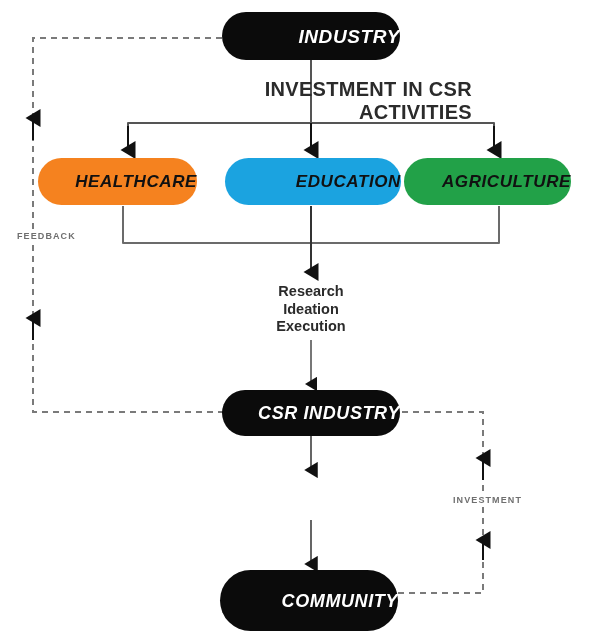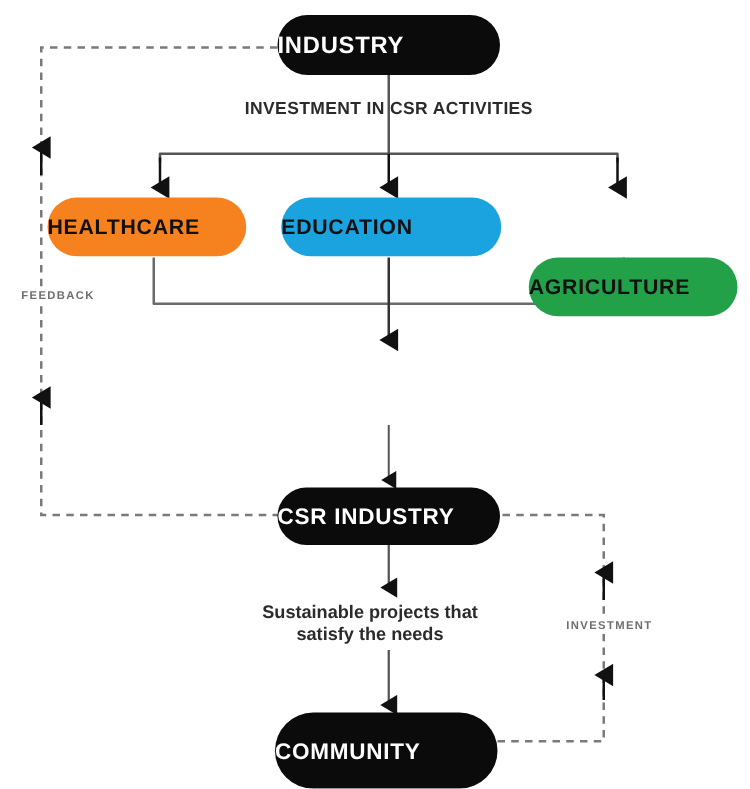--- a/index.html
+++ b/index.html
@@ -24,26 +24,27 @@
     left: 0;
     top: 0;
     width: 600px;
     height: 631px;
     pointer-events: none;
   }
   .node {
     position: absolute;
     display: flex;
     align-items: center;
-    justify-content: flex-start;
+    justify-content: flex-end;
     box-sizing: border-box;
     text-align: center;
     letter-spacing: 0.6px;
     font-weight: bold;
     line-height: 1;
+    font-style: italic;
   }
   .node-dark {
     background: #0b0b0b;
     color: #ffffff;
     border-radius: 999px;
   }
   .node-color {
     color: #111111;
     border-radius: 999px;
   }
@@ -69,25 +70,25 @@
     font-weight: bold;
     letter-spacing: 1.1px;
     text-align: center;
     line-height: 1;
     padding: 2px 1px;
     box-sizing: border-box;
   }
   #node-industry   { left: 222px; top: 12px;  width: 178px; height: 48px; font-size: 19px; }
   #node-healthcare { left: 38px;  top: 158px; width: 159px; height: 47px; font-size: 17px; }
   #node-education  { left: 225px; top: 158px; width: 176px; height: 47px; font-size: 17px; }
-  #node-agriculture{ left: 423px; top: 158px; width: 167px; height: 47px; font-size: 17px; margin-top: 48px; }
+  #node-agriculture{ left: 404px; top: 158px; width: 167px; height: 47px; font-size: 17px; }
   #node-incubator  { left: 222px; top: 390px; width: 178px; height: 46px; font-size: 18px; }
   #node-community  { left: 220px; top: 570px; width: 178px; height: 61px; font-size: 18px; }
 
-  #caption-investment { left: 150px; top: 78px;  width: 322px; font-size: 14px; }
+  #caption-investment { left: 150px; top: 78px;  width: 322px; font-size: 20px; text-align: right; }
   #caption-rie        { left: 231px; top: 283px; width: 160px; font-size: 14.5px; }
   #caption-sustain    { left: 196px; top: 482px; width: 200px; font-size: 14.5px; }
 
   #label-feedback   { left: 16px;   top: 230px; width: 58px; }
   #label-assessment { left: 452px; top: 494px; width: 62px; }
 </style>
 </head>
 <body>
 
 <div id="diagram-root">
@@ -153,23 +154,24 @@
   <div class="node node-dark" id="node-incubator">
     <span>CSR INDUSTRY</span>
   </div>
 
   <div class="node node-dark" id="node-community">
     <span>COMMUNITY</span>
   </div>
 
   <div class="caption caption-caps" id="caption-investment">INVESTMENT IN CSR ACTIVITIES</div>
 
+  <div class="caption caption-body" id="caption-rie">
+    <div>Research</div>
+    <div>Ideation</div>
+    <div>Execution</div>
+  </div>
 
-  <div class="caption caption-body" id="caption-sustain">
-    <div>Sustainable projects that</div>
-    <div>satisfy the needs</div>
-  </div>
 
   <div class="edge-label" id="label-feedback">FEEDBACK</div>
 
   <div class="edge-label" id="label-assessment">INVESTMENT</div>
 
 </div>
 
 </body></html>

